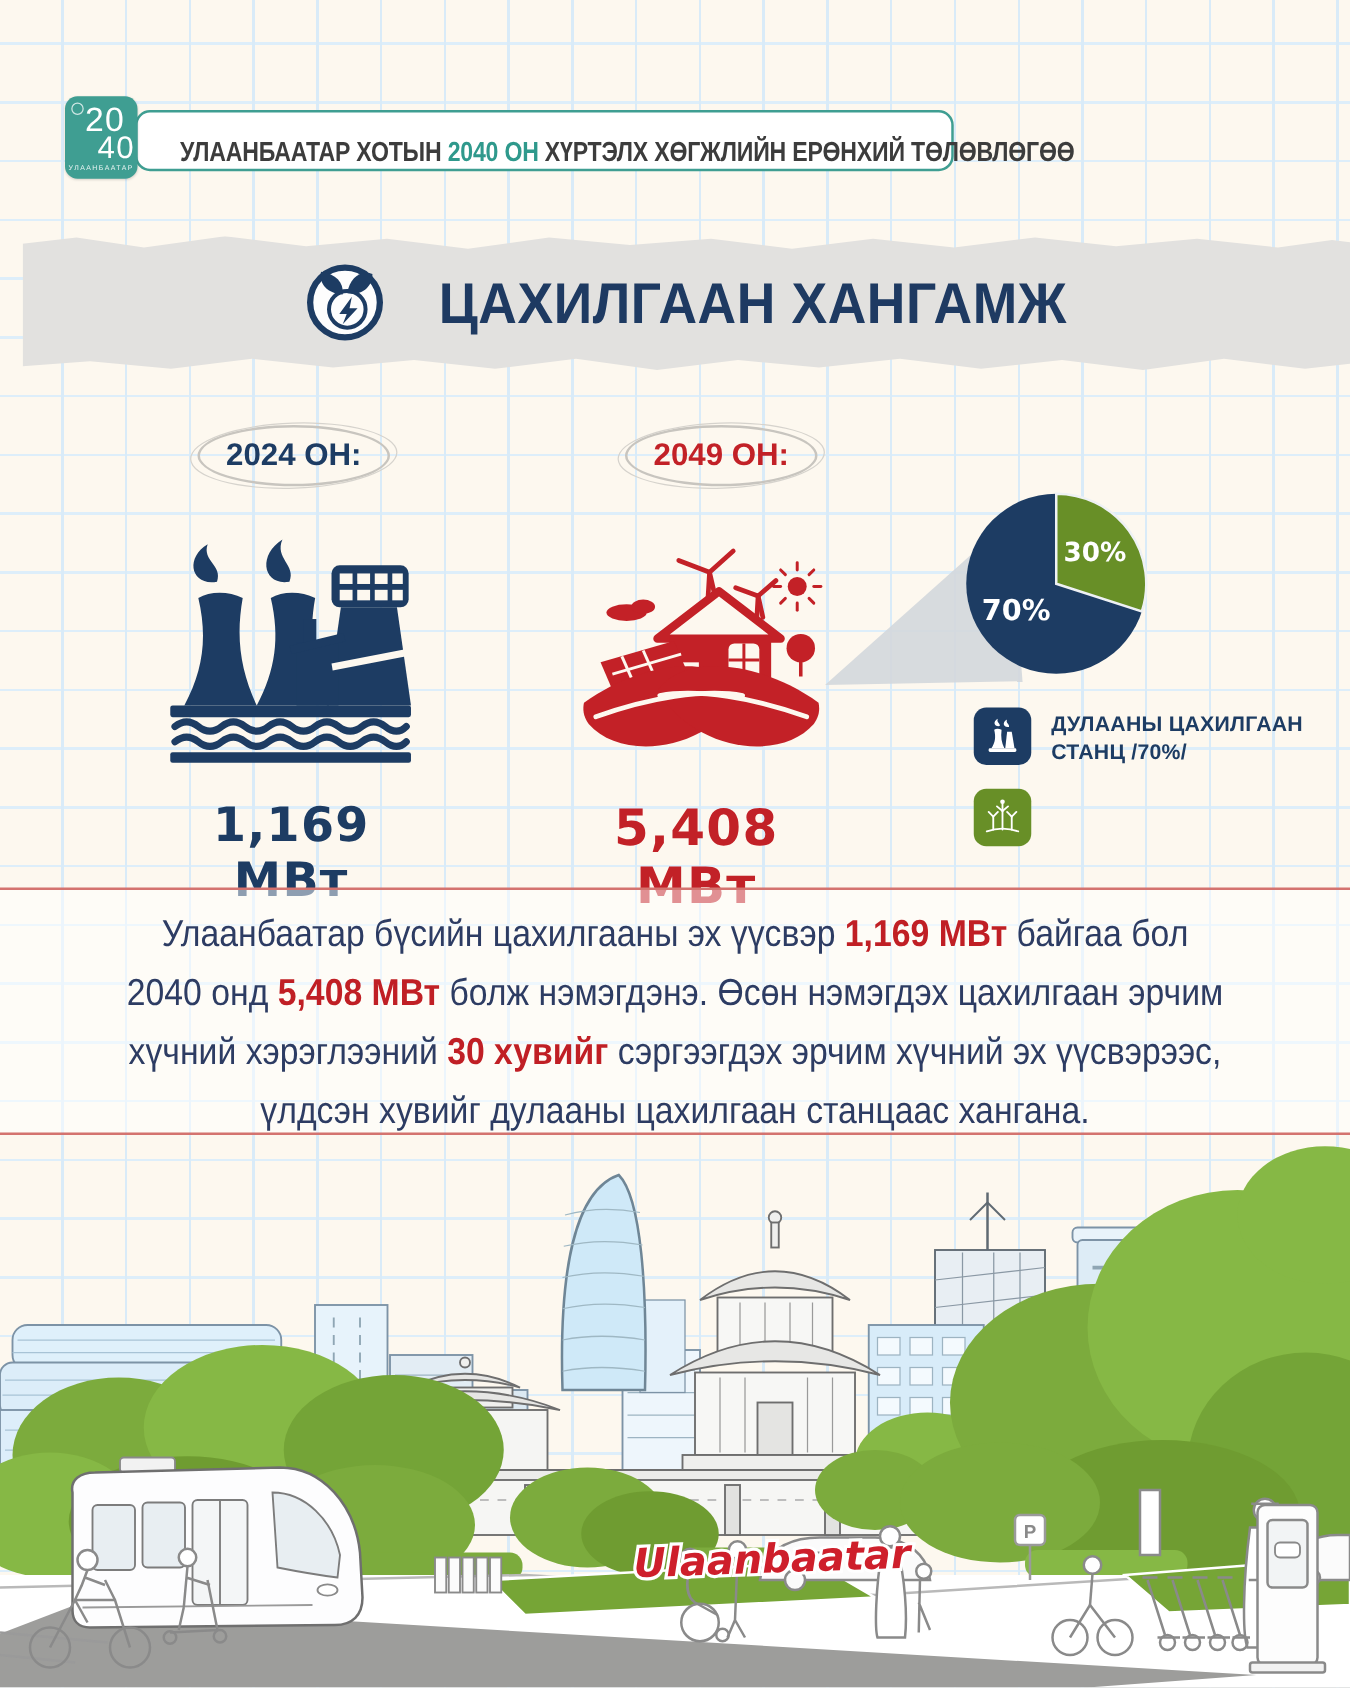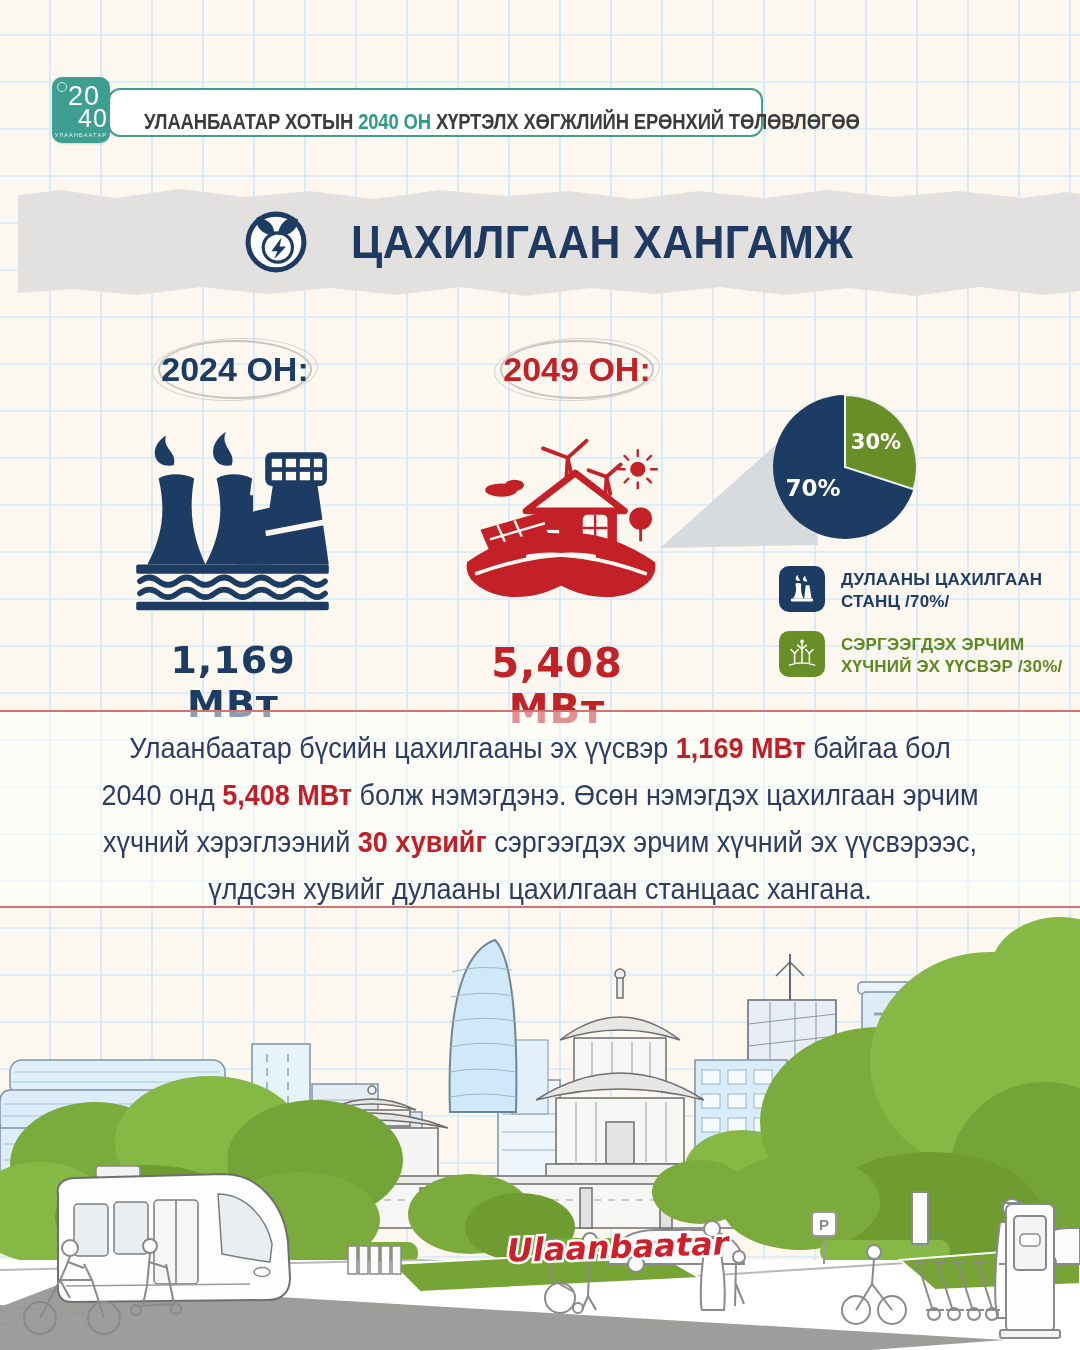--- a/index.html
+++ b/index.html
@@ -38,21 +38,21 @@
       100% 106px,95% 112px,89% 104px,83% 113px,77% 105px,71% 112px,65% 104px,59% 111px,53% 105px,47% 113px,41% 104px,35% 112px,29% 105px,23% 111px,17% 104px,11% 112px,5% 106px,0 110px);
     display:flex;align-items:center;justify-content:center;gap:24px;
   }
   .band .title{
     display:inline-block;white-space:nowrap;transform:scaleX(.93);
     font-size:46px;font-weight:700;color:#1e3a62;letter-spacing:.5px;
   }
   
   .year-badge{
     position:absolute;top:340px;width:150px;padding:8px 0;text-align:center;
-    font-size:34px;font-weight:700;border:2.5px solid #c8c5bf;border-radius:50%;
+    font-size:25px;font-weight:700;border:2.5px solid #c8c5bf;border-radius:50%;
   }
   .year-badge::after{content:'';position:absolute;inset:-4px -8px;border:1.5px solid #d6d3cd;border-radius:50%;transform:rotate(-2deg);}
   .yb-2024{left:158px;color:#1d3c63;}
   .yb-2040{left:500px;color:#c22127;}
   .icon-2024{position:absolute;left:125px;top:420px;}
   .icon-2040{position:absolute;left:452px;top:416px;}
   .stat{position:absolute;width:230px;text-align:center;font-family:"DejaVu Sans", sans-serif;font-weight:700;letter-spacing:1px;}
   .stat-2024{left:118px;top:638px;font-size:38px;color:#1d3c63;}
   .stat-2040{left:442px;top:640px;font-size:40px;color:#c22127;}
   .beam{position:absolute;left:640px;top:402px;z-index:1;}
@@ -231,24 +231,20 @@
             <line x1="23" y1="16" x2="17" y2="11"></line>
               <line x1="23" y1="16" x2="29" y2="11"></line>
               <line x1="23" y1="16" x2="23" y2="8"></line>
             <line x1="33" y1="22" x2="28" y2="17"></line>
               <line x1="33" y1="22" x2="38" y2="17"></line>
             <path d="M6,38 Q23,32 40,38"></path>
           </g>
           <circle cx="23" cy="6" r="2.5" fill="#ffffff"></circle>
         </svg>
       </div>
-      <div class="txt txt-renew">
-        <div>СЭРГЭЭГДЭХ ЭРЧИМ</div>
-        <div>ХҮЧНИЙ ЭХ ҮҮСВЭР /30%/</div>
-      </div>
     </div>
   </div>
 
   <div class="sep sep1"></div>
   <div class="text-panel"></div>
   <div class="para">
     <span>Улаанбаатар бүсийн цахилгааны эх үүсвэр </span><span class="red">1,169 МВт</span><span> байгаа бол</span><br>
     <span>2040 онд </span><span class="red">5,408 МВт</span><span> болж нэмэгдэнэ. Өсөн нэмэгдэх цахилгаан эрчим</span><br>
     <span>хүчний хэрэглээний </span><span class="red">30 хувийг</span><span> сэргээгдэх эрчим хүчний эх үүсвэрээс,</span><br>
     <span>үлдсэн хувийг дулааны цахилгаан станцаас хангана.</span>

